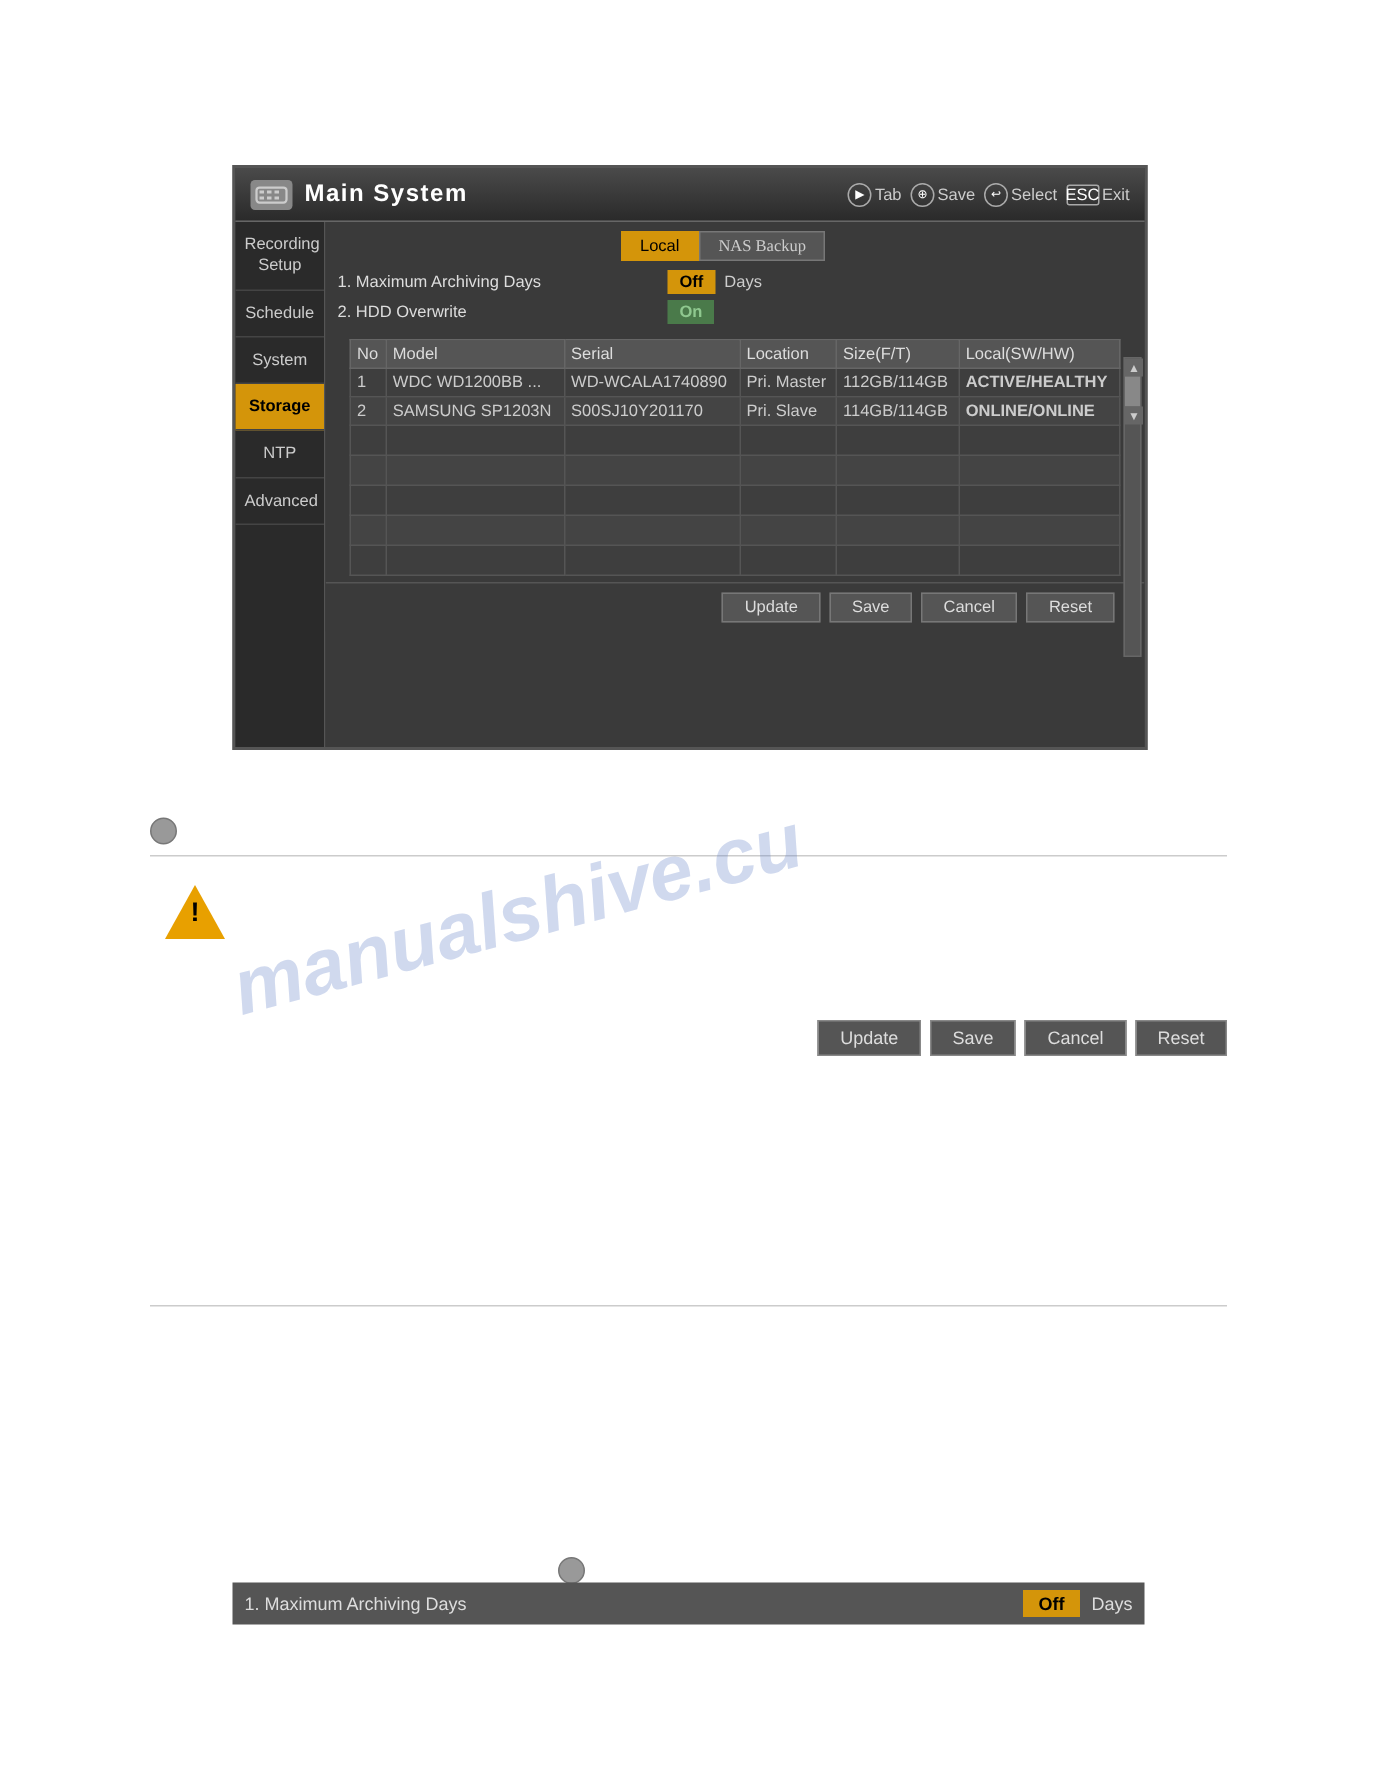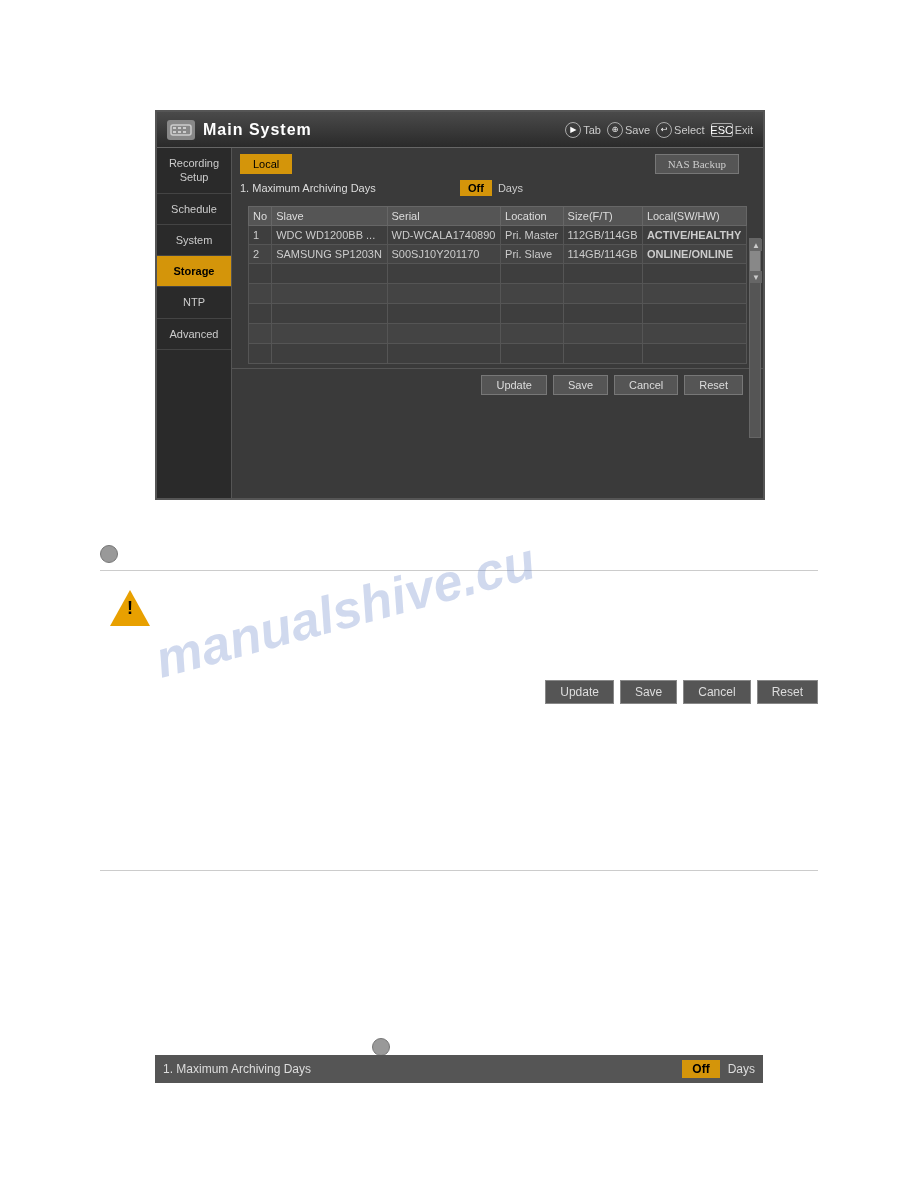--- a/index.html
+++ b/index.html
@@ -96,21 +96,21 @@
     }
 
     
     .content-area {
       display: flex;
       height: calc(100% - 36px);
     }
 
     
     .sidebar {
-      width: 75px;
+      width: 60px;
       background: #2a2a2a;
       border-right: 1px solid #555;
       display: flex;
       flex-direction: column;
     }
 
     .sidebar-item {
       padding: 8px 6px;
       color: #ccc;
       font-size: 11px;
@@ -132,21 +132,21 @@
       display: flex;
       flex-direction: column;
       background: #3a3a3a;
       overflow: hidden;
       position: relative;
     }
 
     
     .tab-row {
       display: flex;
-      justify-content: space-between;
+      justify-content: center;
       padding: 6px 24px 0 8px;
     }
 
     .tab-btn {
       padding: 3px 12px;
       font-size: 11px;
       border: 1px solid #888;
       cursor: pointer;
     }
 
@@ -477,28 +477,32 @@
         <button class="tab-btn active">Local</button>
         <button class="tab-btn inactive">NAS Backup</button>
       </div>
 
       <div class="settings-section">
         <div class="setting-row">
           <span class="setting-label">1. Maximum Archiving Days</span>
           <span class="setting-value">Off</span>
           <span class="setting-unit">Days</span>
         </div>
+        <div class="setting-row">
+          <span class="setting-label">2. HDD Overwrite</span>
+          <span class="setting-value green">On</span>
+        </div>
       </div>
 
       <div class="table-container">
         <table class="storage-table">
           <thead>
             <tr>
               <th>No</th>
-              <th>Slave</th>
+              <th>Model</th>
               <th>Serial</th>
               <th>Location</th>
               <th>Size(F/T)</th>
               <th>Local(SW/HW)</th>
             </tr>
           </thead>
           <tbody>
             <tr>
               <td>1</td>
               <td>WDC WD1200BB ...</td>

